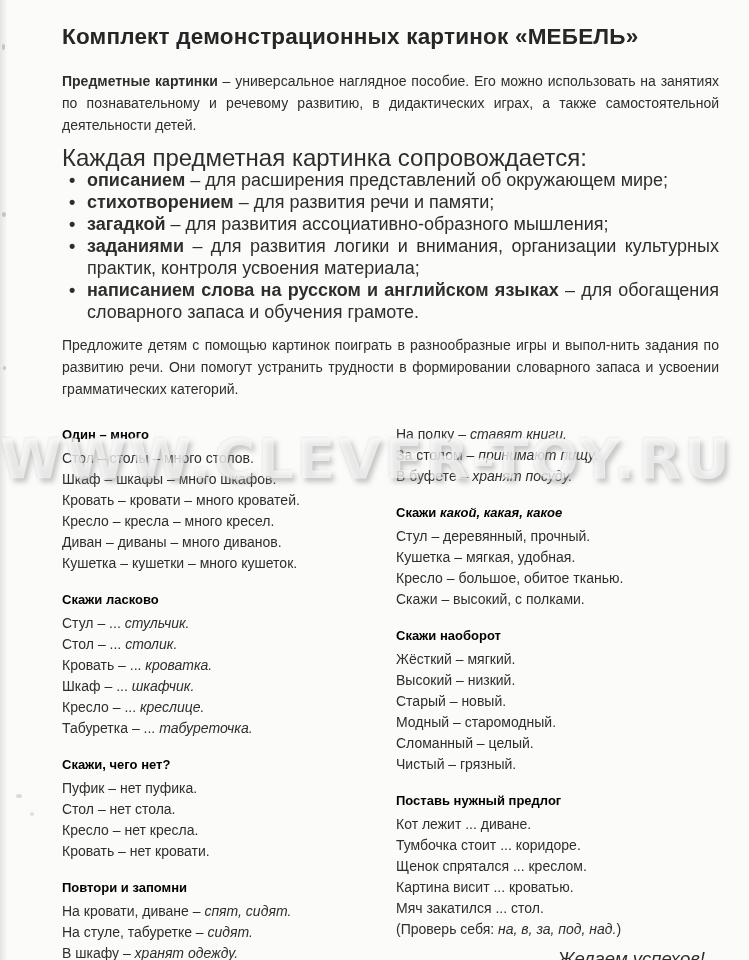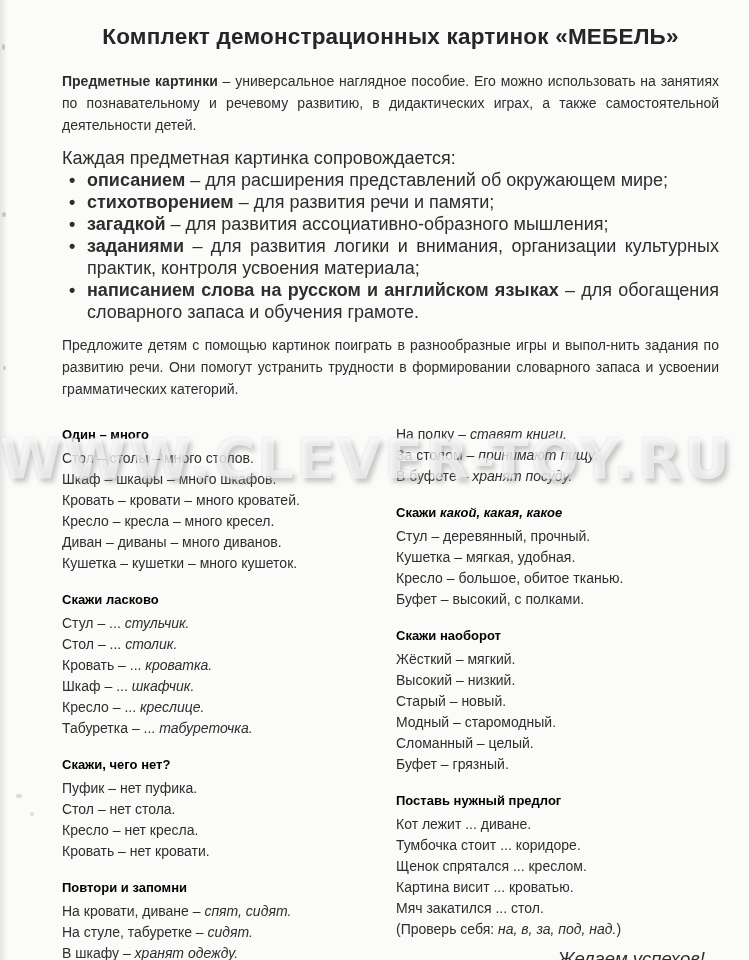--- a/index.html
+++ b/index.html
@@ -12,36 +12,36 @@
     color: #2e2e2e;
   }
   .page {
     position: relative;
     z-index: 1;
     padding: 24px 30px 0 62px;
   }
   h1.title {
     font-size: 22.5px;
     font-weight: bold;
-    text-align: center;
+    text-align: left;
     color: #262626;
     letter-spacing: 0.2px;
     margin-bottom: 20px;
   }
   .jp {
     font-size: 14px;
     line-height: 22px;
     text-align: justify;
   }
   .seg-n { font-style: normal; font-weight: normal; }
   .seg-b { font-weight: bold; }
   .seg-i { font-style: italic; }
   .seg-bi { font-weight: bold; font-style: italic; text-align: center; }
   .list-intro {
-    font-size: 18px;
+    font-size: 24px;
     line-height: 22px;
     margin-top: 11px;
   }
   ul.bullets { list-style: none; }
   ul.bullets li {
     position: relative;
     padding-left: 25px;
     font-size: 18px;
     line-height: 22px;
     text-align: justify;
@@ -189,30 +189,30 @@
     <div class="section">
           <div class="line"><span class="seg-n">На полку – </span><span class="seg-i">ставят книги.</span></div>
           <div class="line"><span class="seg-n">За столом – </span><span class="seg-i">принимают пищу.</span></div>
           <div class="line"><span class="seg-n">В буфете – </span><span class="seg-i">хранят посуду.</span></div>
         </div>
         <div class="section">
           <div class="heading"><span class="seg-b">Скажи </span><span class="seg-bi">какой, какая, какое</span></div>
           <div class="line"><span class="seg-n">Стул – деревянный, прочный.</span></div>
           <div class="line"><span class="seg-n">Кушетка – мягкая, удобная.</span></div>
           <div class="line"><span class="seg-n">Кресло – большое, обитое тканью.</span></div>
-          <div class="line"><span class="seg-n">Буфет – высокий, с полками.</span></div>
+          <div class="line"><span class="seg-n">Скажи – высокий, с полками.</span></div>
         </div>
         <div class="section">
           <div class="heading"><span class="seg-b">Скажи наоборот</span></div>
           <div class="line"><span class="seg-n">Жёсткий – мягкий.</span></div>
           <div class="line"><span class="seg-n">Высокий – низкий.</span></div>
           <div class="line"><span class="seg-n">Старый – новый.</span></div>
           <div class="line"><span class="seg-n">Модный – старомодный.</span></div>
           <div class="line"><span class="seg-n">Сломанный – целый.</span></div>
-          <div class="line"><span class="seg-n">Буфет – грязный.</span></div>
+          <div class="line"><span class="seg-n">Чистый – грязный.</span></div>
         </div>
         <div class="section">
           <div class="heading"><span class="seg-b">Поставь нужный предлог</span></div>
           <div class="line"><span class="seg-n">Кот лежит ... диване.</span></div>
           <div class="line"><span class="seg-n">Тумбочка стоит ... коридоре.</span></div>
           <div class="line"><span class="seg-n">Щенок спрятался ... креслом.</span></div>
           <div class="line"><span class="seg-n">Картина висит ... кроватью.</span></div>
           <div class="line"><span class="seg-n">Мяч закатился ... стол.</span></div>
           <div class="line"><span class="seg-n">(Проверь себя: </span><span class="seg-i">на, в, за, под, над.</span><span class="seg-n">)</span></div>
         </div>

